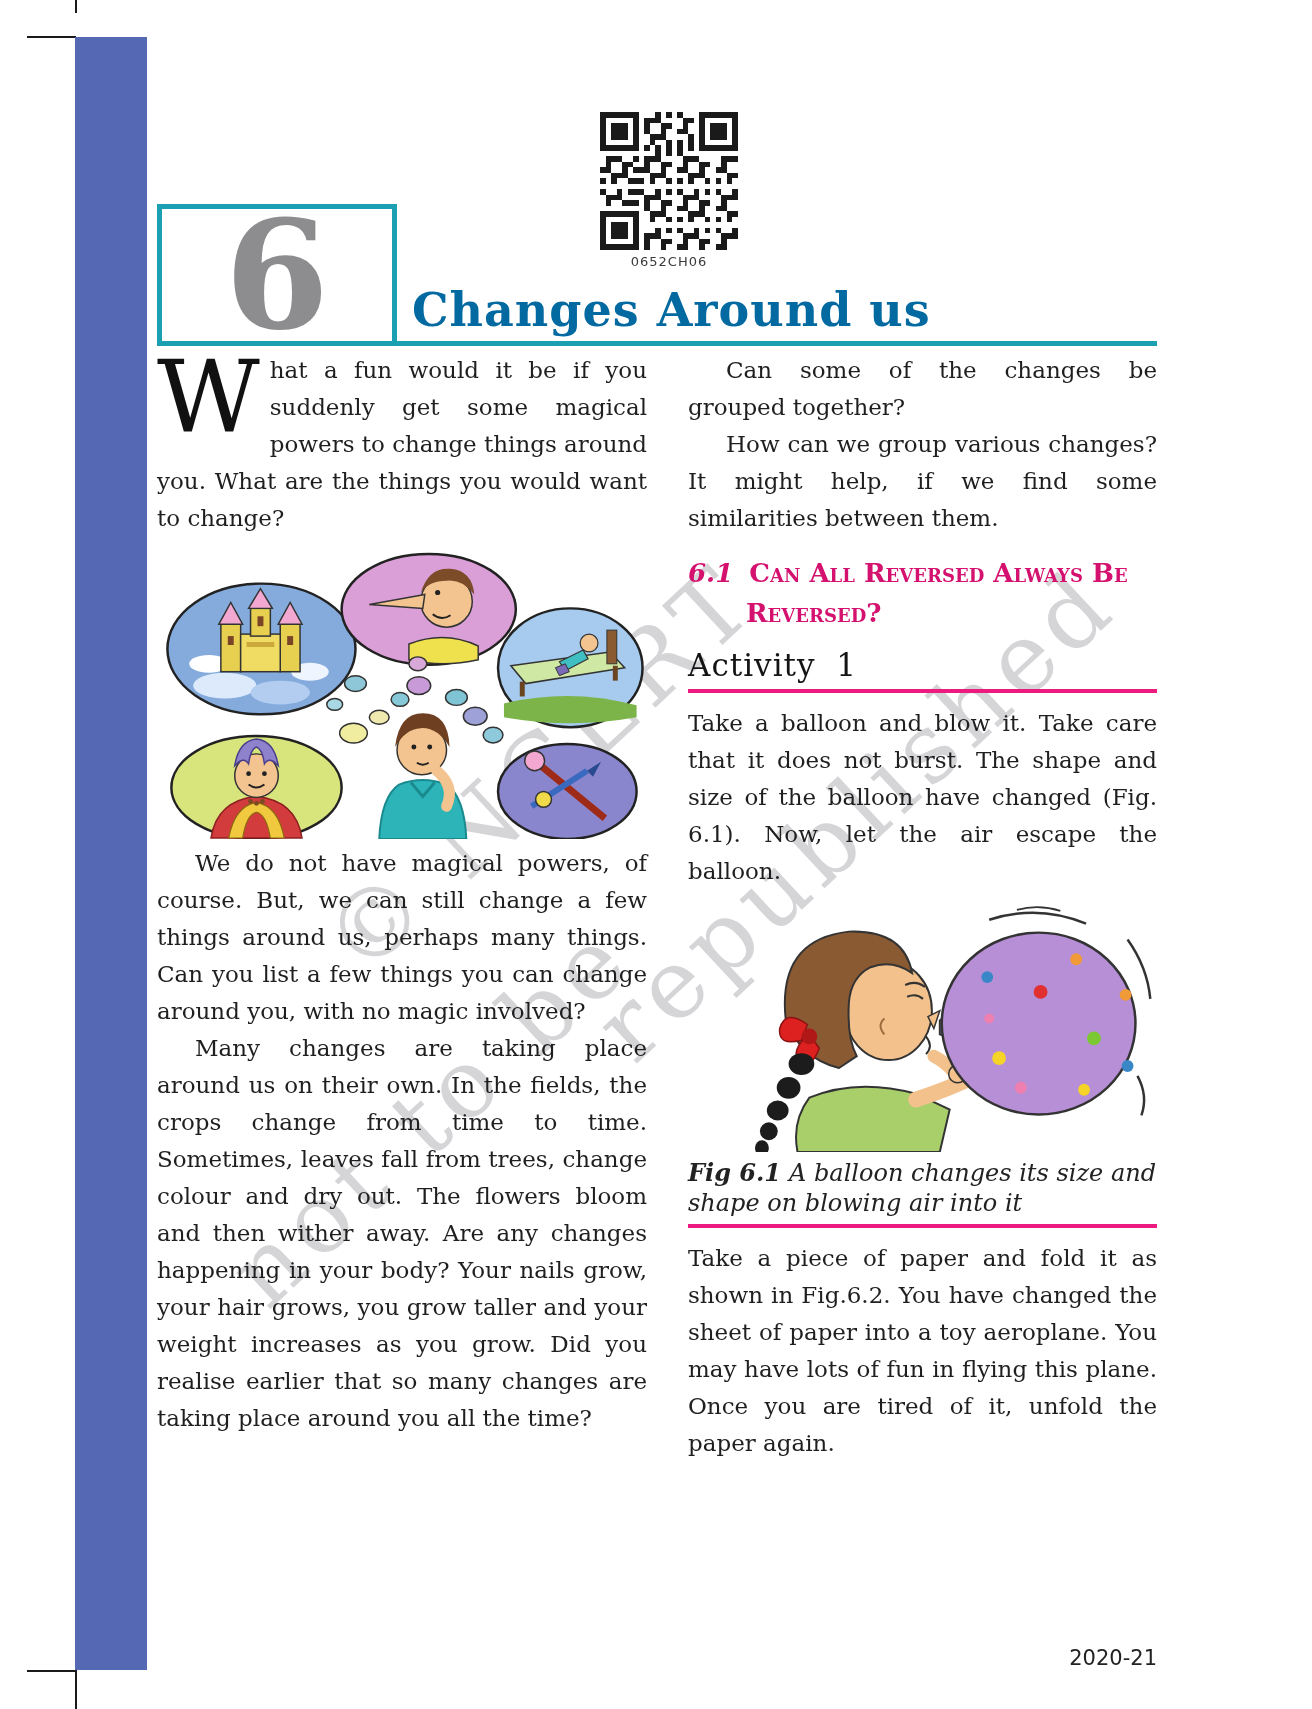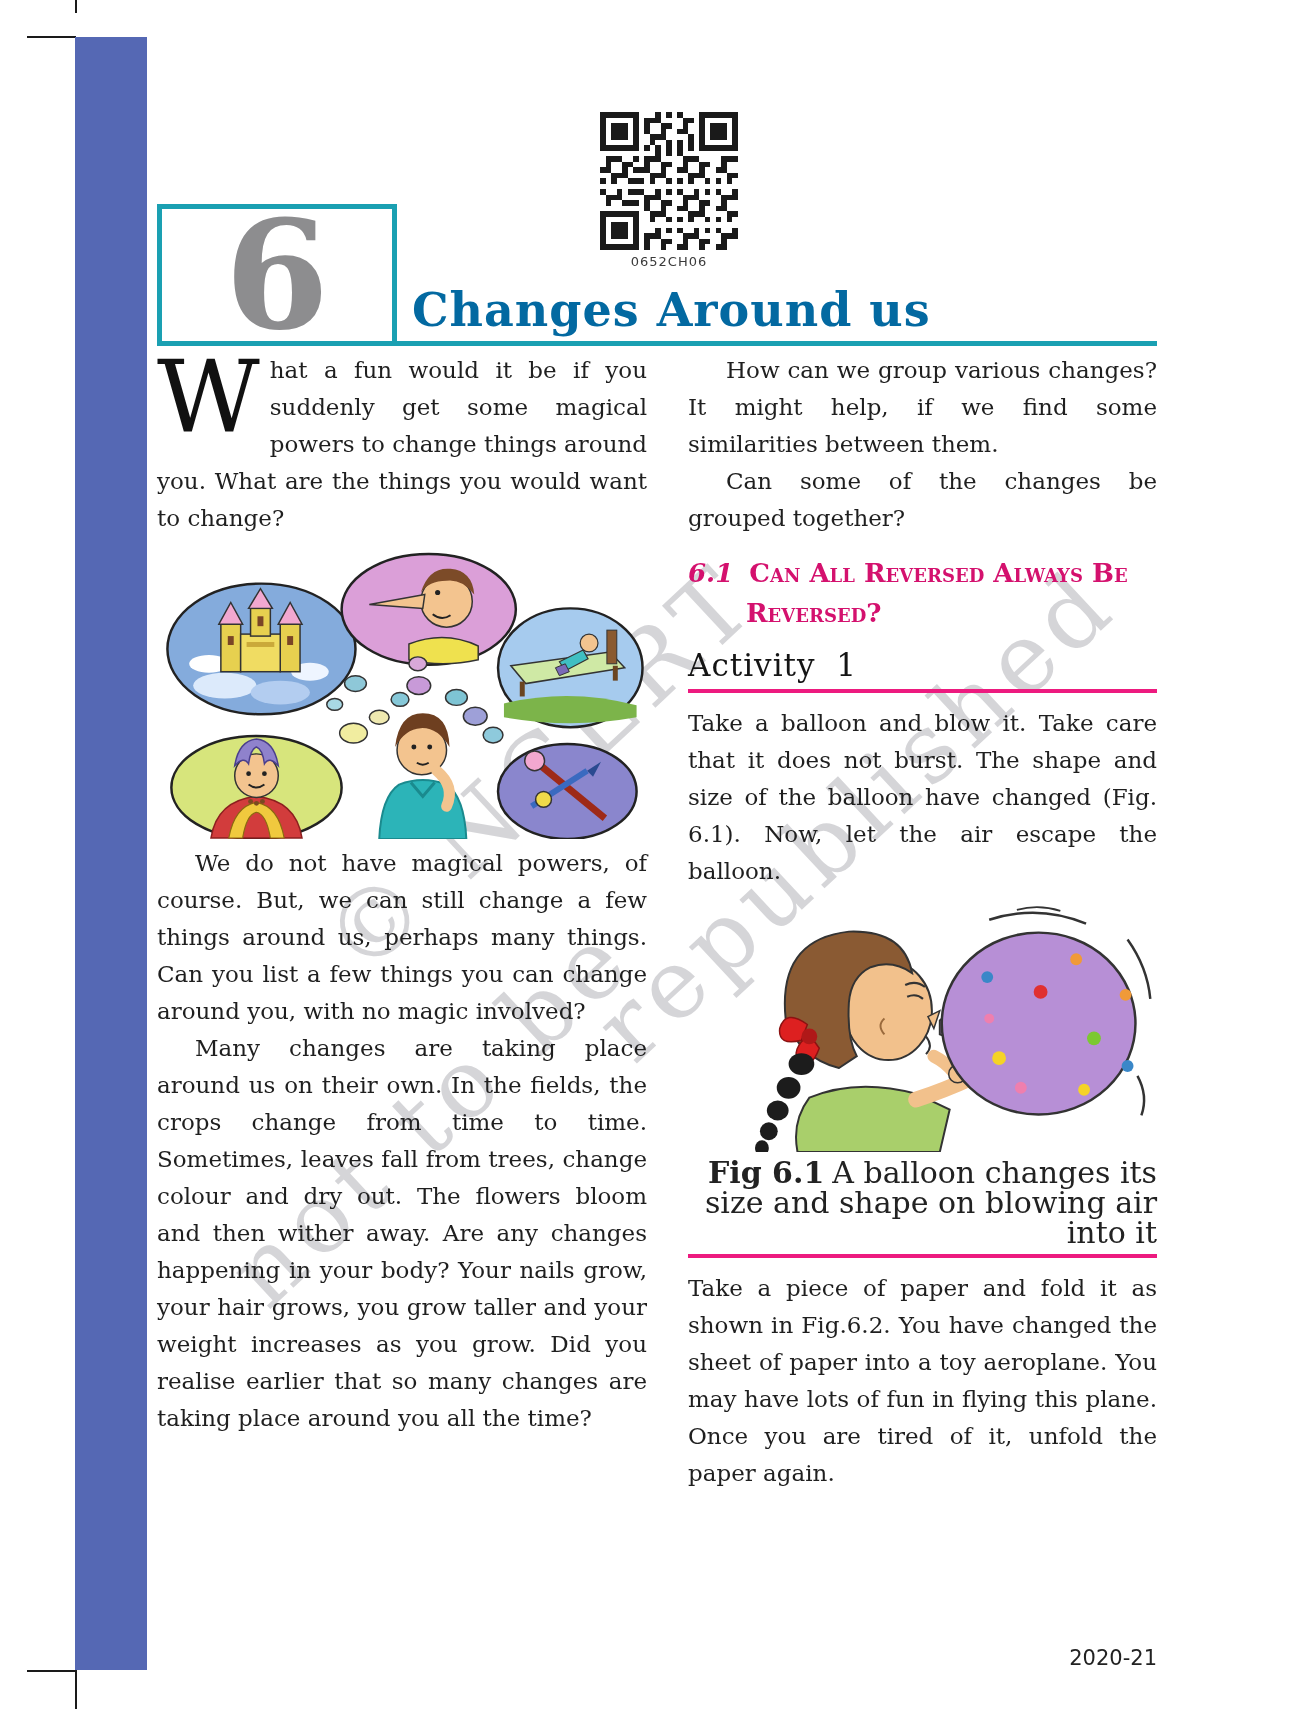--- a/index.html
+++ b/index.html
@@ -31,21 +31,21 @@
   p.indent{text-indent:38px;}
   .dropcap{float:left;font-size:100px;line-height:82px;padding:4px 10px 0 0;color:#111;}
   .illu{display:block;margin:10px 0 6px 0;}
   
   .section-heading{margin:16px 0 10px 0;font-size:26px;line-height:40px;font-weight:bold;color:#d4116e;
                    font-variant:small-caps;padding-left:58px;text-indent:-58px;text-align:justify;}
   .sec-num{margin-right:16px;font-variant:normal;font-style:italic;}
   
   .activity-heading{margin-top:14px;font-size:31px;font-weight:normal;color:#141414;letter-spacing:1px;word-spacing:10px;}
   .activity-rule{height:4px;background:#ed1a7f;margin:6px 0 12px 0;}
-  .fig-caption{margin:6px 0 4px 0;text-align:right;font-size:30px;line-height:30px;color:#222;}
+  .fig-caption{margin:6px 0 4px 0;text-align:left;font-style:italic;font-size:24px;line-height:30px;color:#222;}
   .fig-caption .fig-label{font-weight:bold;margin-right:8px;}
   
   .footer{position:absolute;left:157px;top:1646px;width:1000px;text-align:right;z-index:2;
           font-family:"DejaVu Sans",sans-serif;font-size:21px;color:#222;}
 </style>
 </head>
 <body>
 
 <div class="page">
 
@@ -443,22 +443,22 @@
         <ellipse cx="198" cy="138" rx="11" ry="8" fill="#8ec8d8" stroke="#333" stroke-width="1.5"></ellipse>
         <ellipse cx="177" cy="159" rx="8" ry="6" fill="#a8d8e4" stroke="#333" stroke-width="1.5"></ellipse>
       </g>
     </svg>
 
     <p class="body indent">We do not have magical powers, of course. But, we can still change a few things around us, perhaps many things. Can you list a few things you can change around you, with no magic involved?</p>
     <p class="body indent">Many changes are taking place around us on their own. In the fields, the crops change from time to time. Sometimes, leaves fall from trees, change colour and dry out. The flowers bloom and then wither away. Are any changes happening in your body? Your nails grow, your hair grows, you grow taller and your weight increases as you grow. Did you realise earlier that so many changes are taking place around you all the time?</p>
   </div>
 
   <div class="col col-right">
+    <p class="body indent">Can some of the changes be grouped together?</p>
     <p class="body indent">How can we group various changes? It might help, if we find some similarities between them.</p>
-    <p class="body indent">Can some of the changes be grouped together?</p>
 
     <div class="section-heading">
       <span class="sec-num">6.1</span><span>Can All Reversed Always Be</span><br>
       <span>Reversed?</span>
     </div>
 
     <div class="activity-heading">Activity 1</div>
     <div class="activity-rule"></div>
     <p class="body">Take a balloon and blow it. Take care that it does not burst. The shape and size of the balloon have changed (Fig. 6.1). Now, let the air escape the balloon.</p>
 

